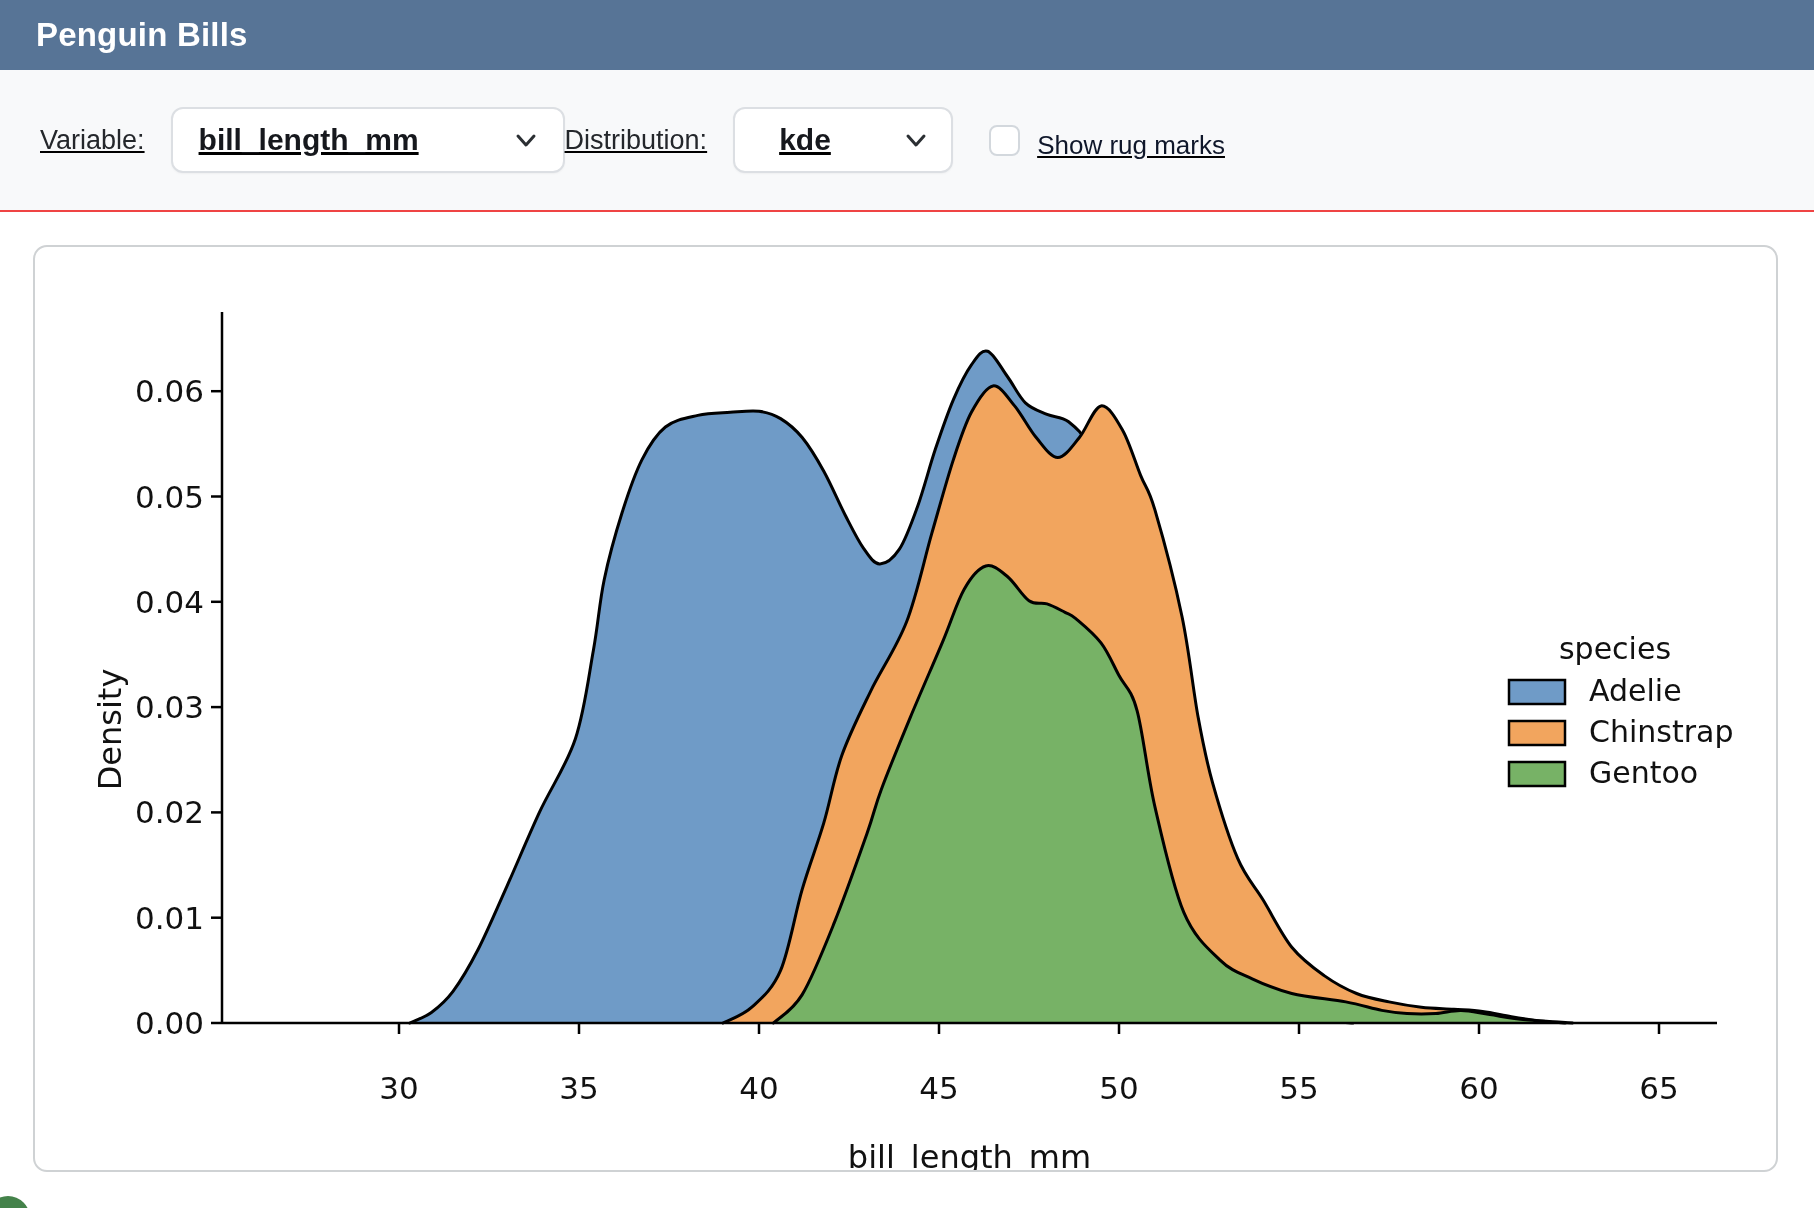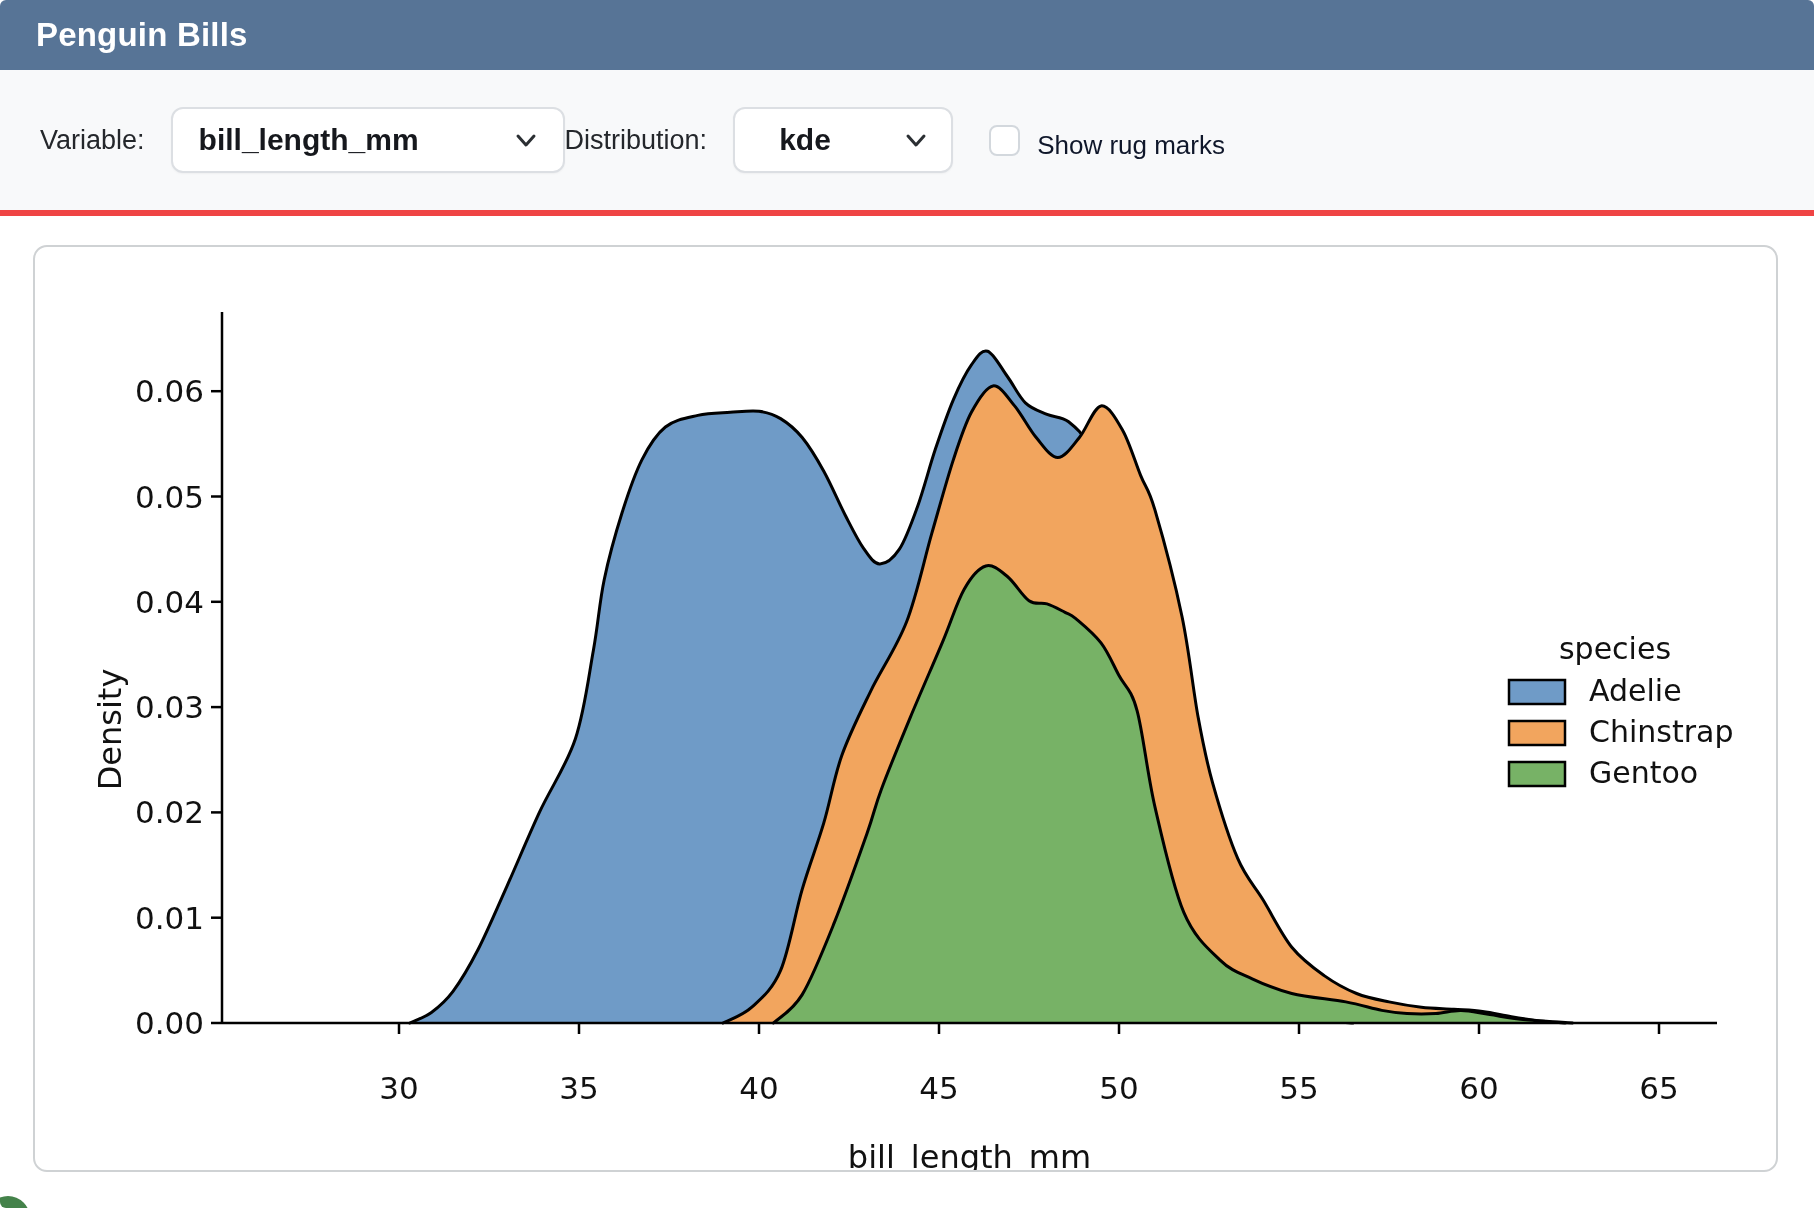--- a/index.html
+++ b/index.html
@@ -1,24 +1,24 @@
 <!DOCTYPE html>
 <html><head>
 <meta charset="utf-8">
 <style>
   html,body{margin:0;padding:0;background:#ffffff;}
   .app{position:relative;width:1814px;height:1208px;background:#ffffff;overflow:hidden;
-       font-family:"Liberation Sans",sans-serif;border-radius:6px;}
+       font-family:"Liberation Sans",sans-serif;}
   
   .header{position:absolute;left:0;top:0;width:100%;height:70px;background:#577496;
           display:flex;align-items:center;}
   .header .title{color:#ffffff;font-size:33px;font-weight:600;margin-left:36px;letter-spacing:.2px;}
   
   .toolbar{position:absolute;left:0;top:70px;width:100%;height:140px;background:#f8f9fa;
-           border-bottom:6px solid #ef4444;display:flex;align-items:center;}
+           border-bottom:2px solid #ef4444;display:flex;align-items:center;text-decoration:underline;}
   .tb-label{font-size:27px;color:#24272b;}
   .lbl-variable{margin-left:40px;}
   .lbl-distribution{}
   .dropdown{height:62px;background:#ffffff;border:2px solid #dcdfe3;border-radius:12px;
             display:flex;align-items:center;margin-left:26px;cursor:pointer;
             box-shadow:0 1px 2px rgba(0,0,0,0.04);}
   .dd-variable{width:340px;padding:0 24px 0 26px;justify-content:space-between;}
   .dd-distribution{width:150px;padding:0 22px 0 44px;justify-content:space-between;}
   .dd-value{font-size:30px;font-weight:600;color:#16181d;}
   .chev{width:26px;height:26px;flex:0 0 auto;margin-left:14px;}

